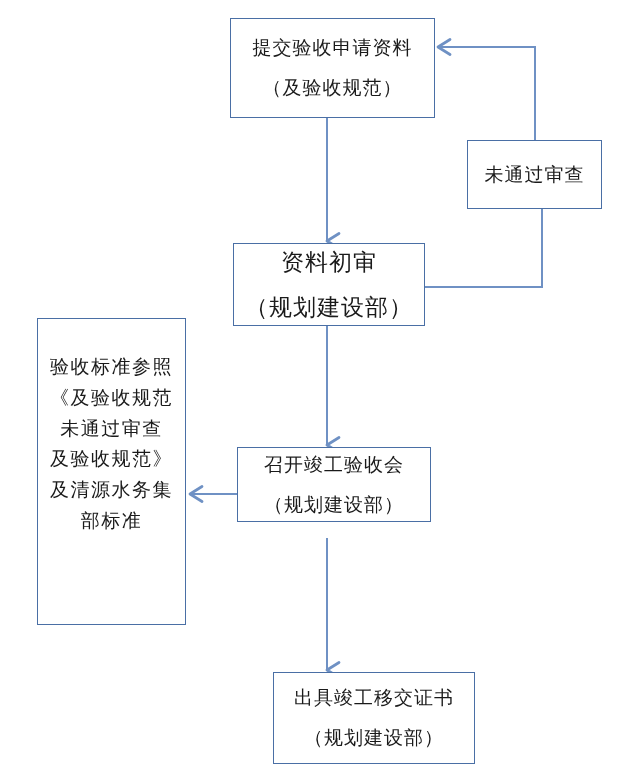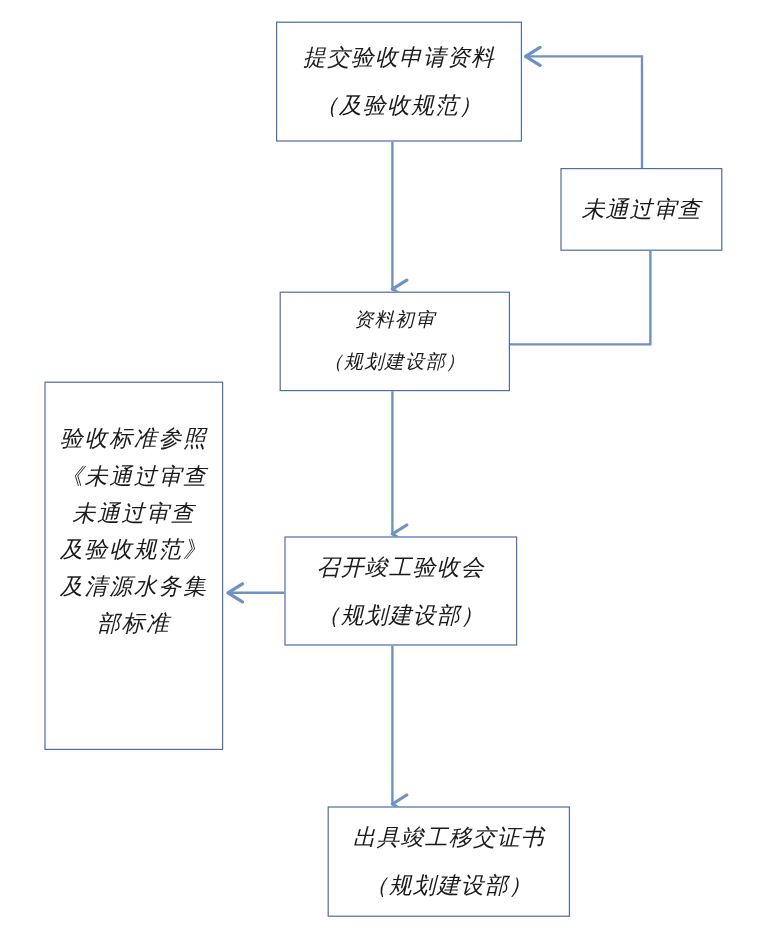--- a/index.html
+++ b/index.html
@@ -21,31 +21,30 @@
     position: absolute;
     box-sizing: border-box;
     border: 1.5px solid #4a6fa5;
     background: #ffffff;
     display: flex;
     flex-direction: column;
     align-items: center;
     justify-content: center;
     color: #1a1a1a;
     z-index: 3;
-    font-style: italic;
   }
   .node .line {
     display: block;
     white-space: nowrap;
     letter-spacing: 1px;
   }
   
   #node-submit    { left: 230px; top: 18px;  width: 205px; height: 100px; font-size: 19px; }
-  #node-review    { left: 233px; top: 243px; width: 192px; height: 83px;  font-size: 16px; justify-content: center; }
-  #node-meeting   { left: 237px; top: 447px; width: 194px; height: 91px;  font-size: 19px; }
+  #node-review    { left: 233px; top: 243px; width: 192px; height: 83px;  font-size: 23px; justify-content: center; }
+  #node-meeting   { left: 237px; top: 447px; width: 194px; height: 75px;  font-size: 19px; }
   #node-cert      { left: 233px; top: 672px; width: 202px; height: 92px;  font-size: 19px; margin-left: 40px; }
   #node-rejected  { left: 467px; top: 140px; width: 135px; height: 69px;  font-size: 19px; }
   #node-standard  { left: 37px;  top: 318px; width: 149px; height: 307px; font-size: 19px;
                     justify-content: flex-start; padding-top: 32px; }
   #node-submit   .line:first-child,
   #node-review   .line:first-child,
   #node-meeting  .line:first-child,
   #node-cert     .line:first-child { margin-bottom: 14px; }
   #node-standard .line { line-height: 1.62; letter-spacing: 1.5px; }
 
@@ -94,21 +93,21 @@
     <span class="line">未通过审查</span>
   </div>
 
   <div class="node" id="node-review">
     <span class="line">资料初审</span>
     <span class="line">（规划建设部）</span>
   </div>
 
   <div class="node" id="node-standard">
     <span class="line">验收标准参照</span>
-    <span class="line">《未通过审查</span>
+    <span class="line">《及验收规范</span>
     <span class="line">未通过审查</span>
     <span class="line">及验收规范》</span>
     <span class="line">及清源水务集</span>
     <span class="line">部标准</span>
   </div>
 
   <div class="node" id="node-meeting">
     <span class="line">召开竣工验收会</span>
     <span class="line">（规划建设部）</span>
   </div>

